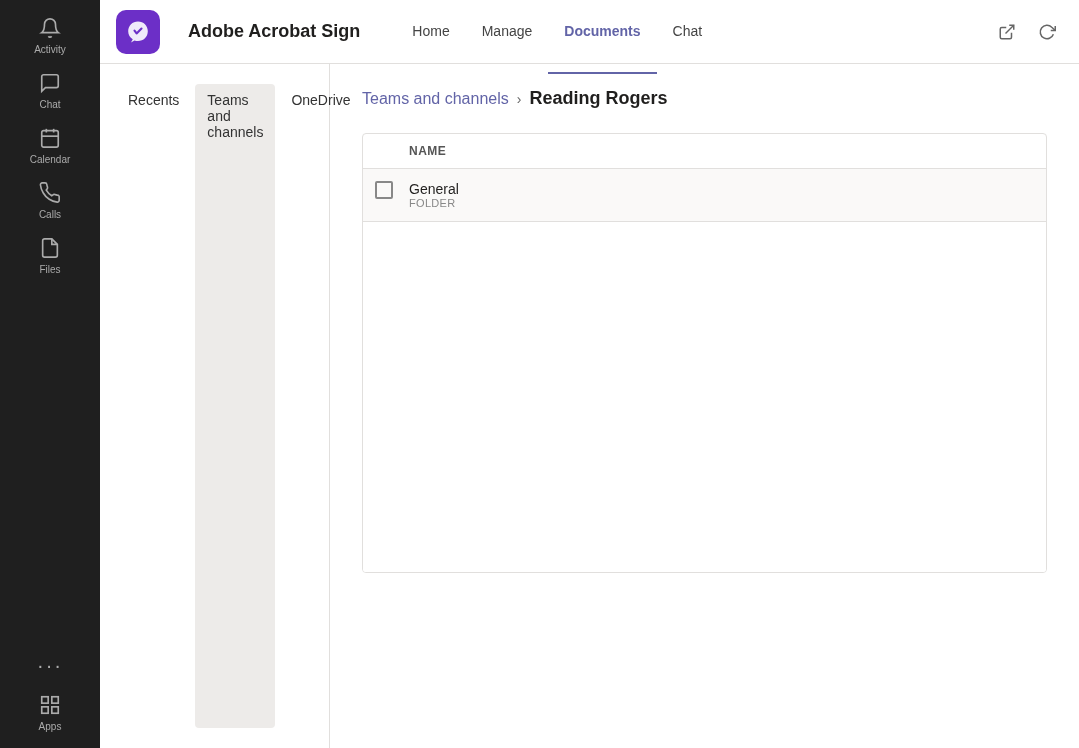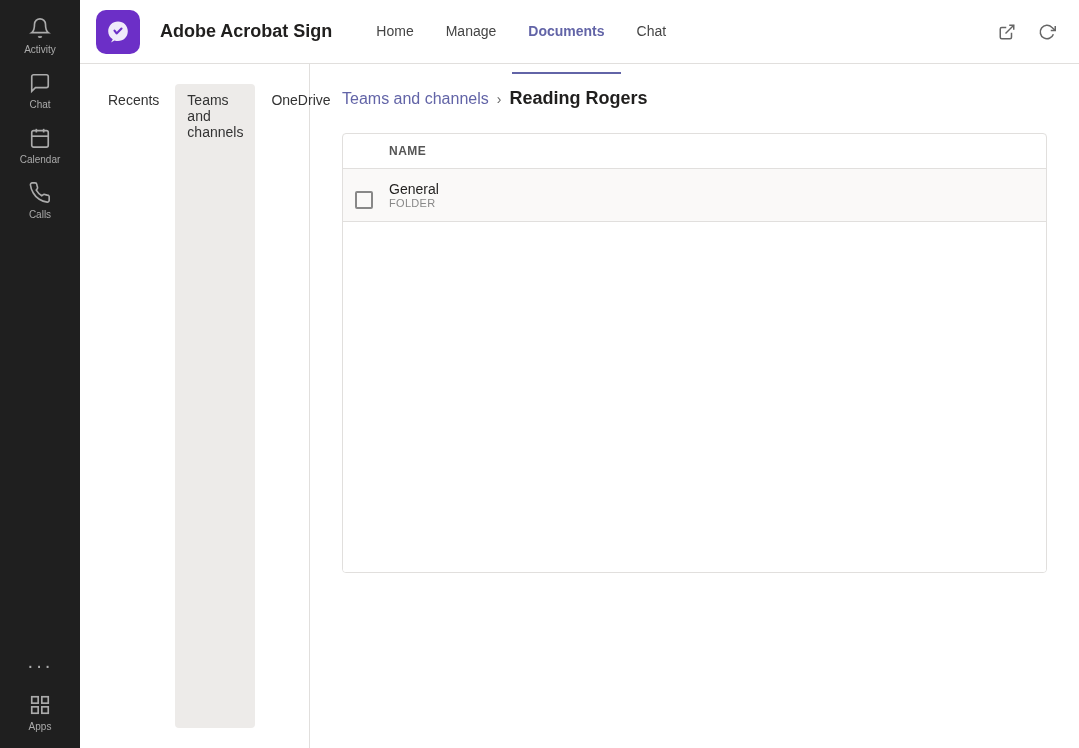--- a/index.html
+++ b/index.html
@@ -1,20 +1,20 @@
 <!DOCTYPE html>
 <html><head>
   <meta charset="utf-8">
   <style>
     * { margin: 0; padding: 0; box-sizing: border-box; }
     body { font-family: 'Segoe UI', Arial, sans-serif; background: #f3f2f1; width: 1079px; height: 748px; overflow: hidden; display: flex; }
 
     
     .sidebar {
-      width: 80px;
+      width: 100px;
       background: #1f1f1f;
       display: flex;
       flex-direction: column;
       align-items: center;
       padding: 8px 0;
       height: 748px;
       flex-shrink: 0;
     }
     .sidebar-item {
       display: flex;
@@ -71,21 +71,21 @@
     }
 
     
     .app-header {
       display: flex;
       align-items: center;
       background: #fff;
       border-bottom: 1px solid #e1dfdd;
       height: 64px;
       padding: 0 16px;
-      gap: 20px;
+      gap: 28px;
       flex-shrink: 0;
     }
     .app-logo {
       width: 44px;
       height: 44px;
       background: #6c2fc7;
       border-radius: 10px;
       display: flex;
       align-items: center;
       justify-content: center;
@@ -188,21 +188,21 @@
       color: #666;
       font-size: 14px;
     }
     .breadcrumb-current {
       font-weight: 700;
       color: #201f1e;
       font-size: 18px;
     }
     .file-row {
       display: flex;
-      align-items: flex-end;
+      align-items: flex-start;
       padding: 12px 12px;
       border-bottom: 1px solid #e1dfdd;
       cursor: pointer;
       background: #faf9f8;
     }
     .file-checkbox {
       width: 18px;
       height: 18px;
       border: 2px solid #888;
       border-radius: 2px;
@@ -291,20 +291,29 @@
 
   <div class="sidebar-item">
     <div class="sidebar-icon">
       <svg width="22" height="22" viewBox="0 0 24 24" fill="none" stroke="#ababab" stroke-width="1.8">
         <path d="M22 16.92v3a2 2 0 0 1-2.18 2 19.79 19.79 0 0 1-8.63-3.07A19.5 19.5 0 0 1 4.69 12 19.79 19.79 0 0 1 1.58 3.27 2 2 0 0 1 3.55 1h3a2 2 0 0 1 2 1.72 12.84 12.84 0 0 0 .7 2.81 2 2 0 0 1-.45 2.11L7.91 8.91a16 16 0 0 0 6 6l1.27-.85a2 2 0 0 1 2.11-.45 12.84 12.84 0 0 0 2.81.7A2 2 0 0 1 22 16.92z"></path>
       </svg>
     </div>
     <span class="sidebar-label">Calls</span>
   </div>
 
+  <div class="sidebar-item">
+    <div class="sidebar-icon">
+      <svg width="22" height="22" viewBox="0 0 24 24" fill="none" stroke="#ababab" stroke-width="1.8">
+        <path d="M14 2H6a2 2 0 0 0-2 2v16a2 2 0 0 0 2 2h12a2 2 0 0 0 2-2V8z"></path>
+        <polyline points="14 2 14 8 20 8"></polyline>
+      </svg>
+    </div>
+    <span class="sidebar-label">Files</span>
+  </div>
 
 
   <div class="sidebar-spacer"></div>
 
   <div class="sidebar-ellipsis">
     <span style="font-size:20px;letter-spacing:2px;color:#ababab;">···</span>
   </div>
 
   <div class="sidebar-item">
     <div class="sidebar-icon">

